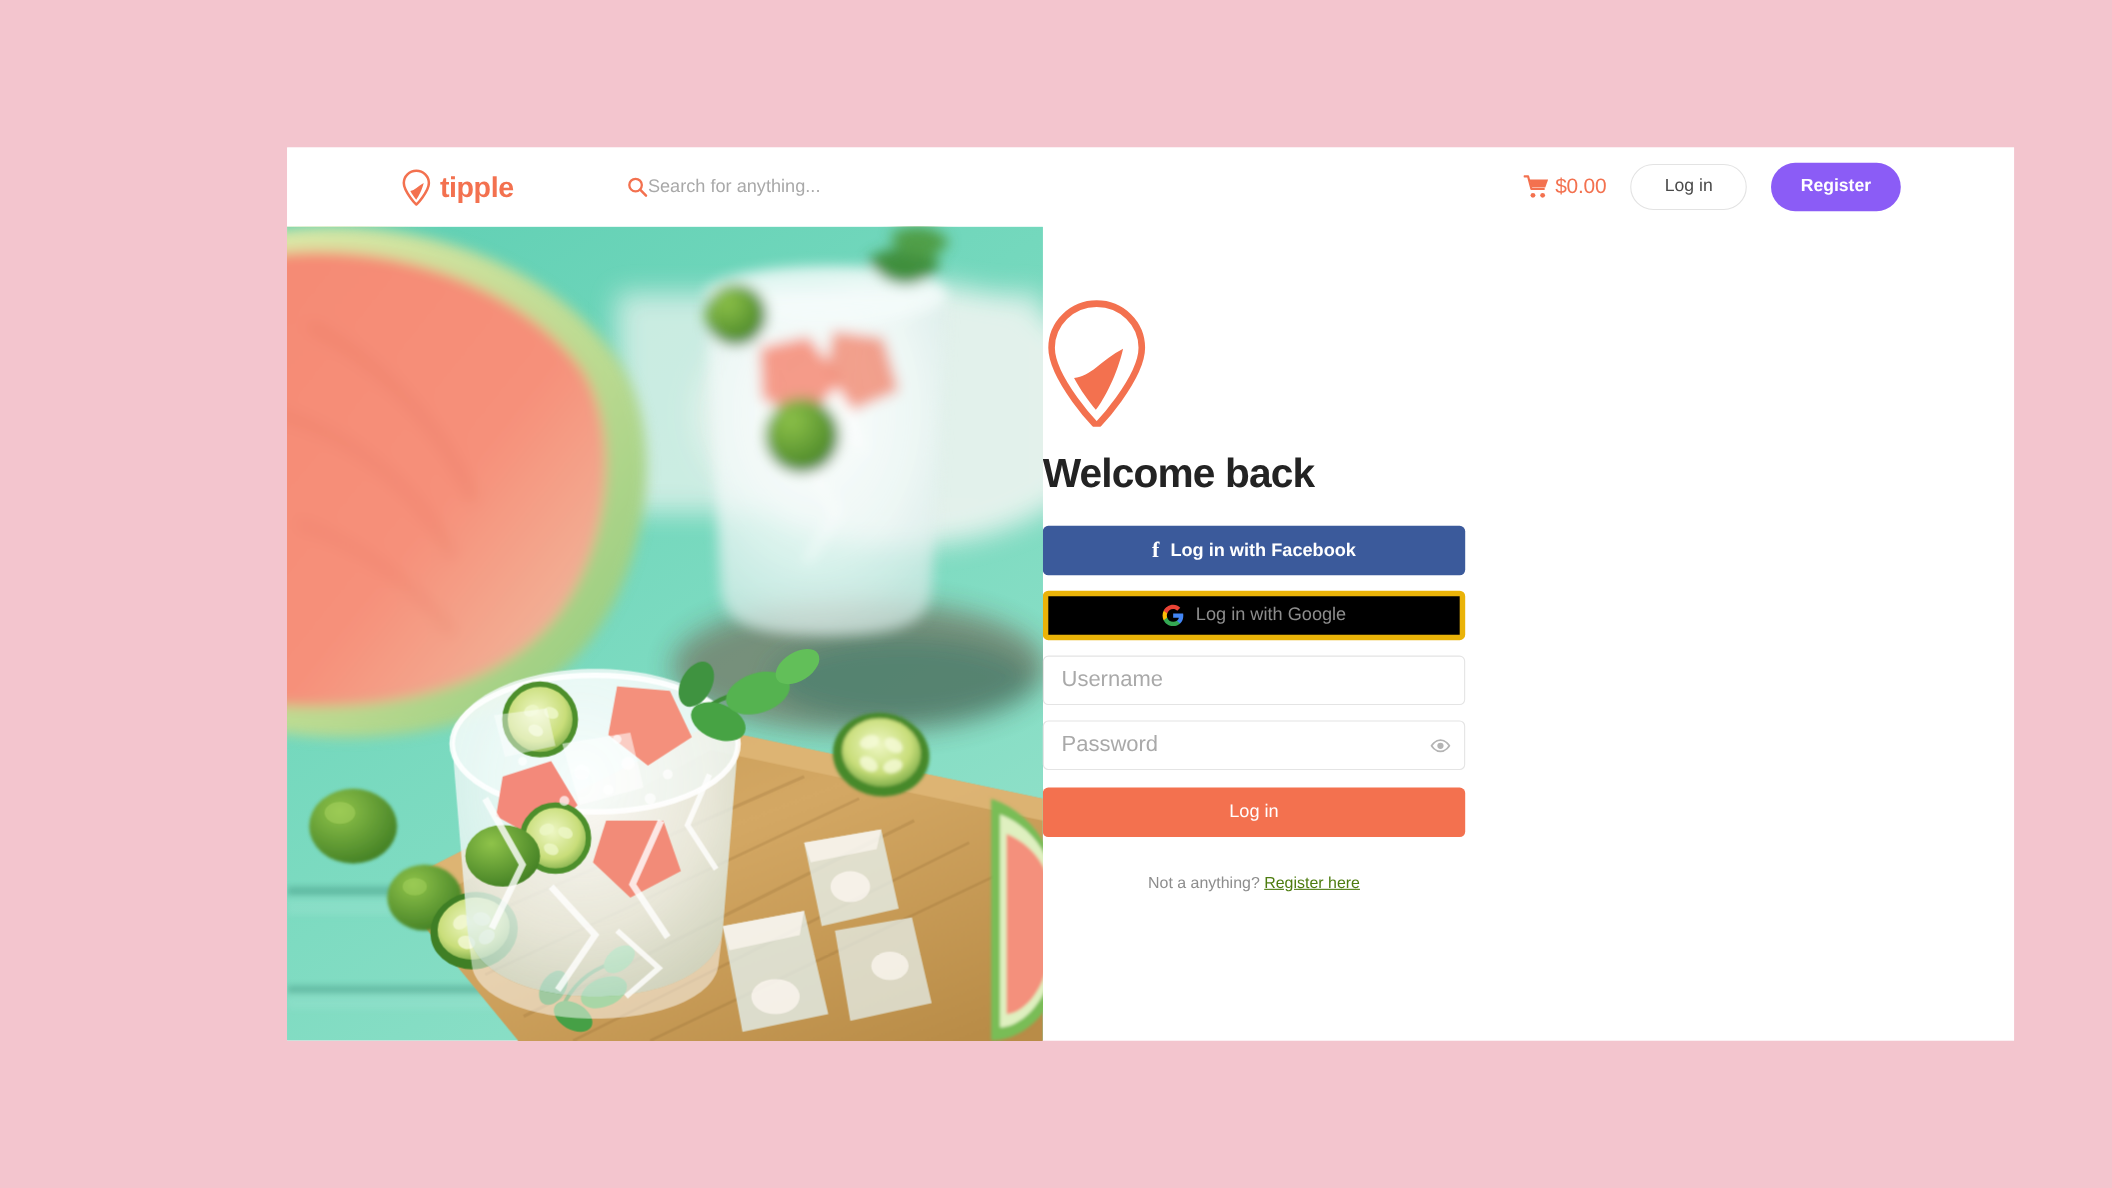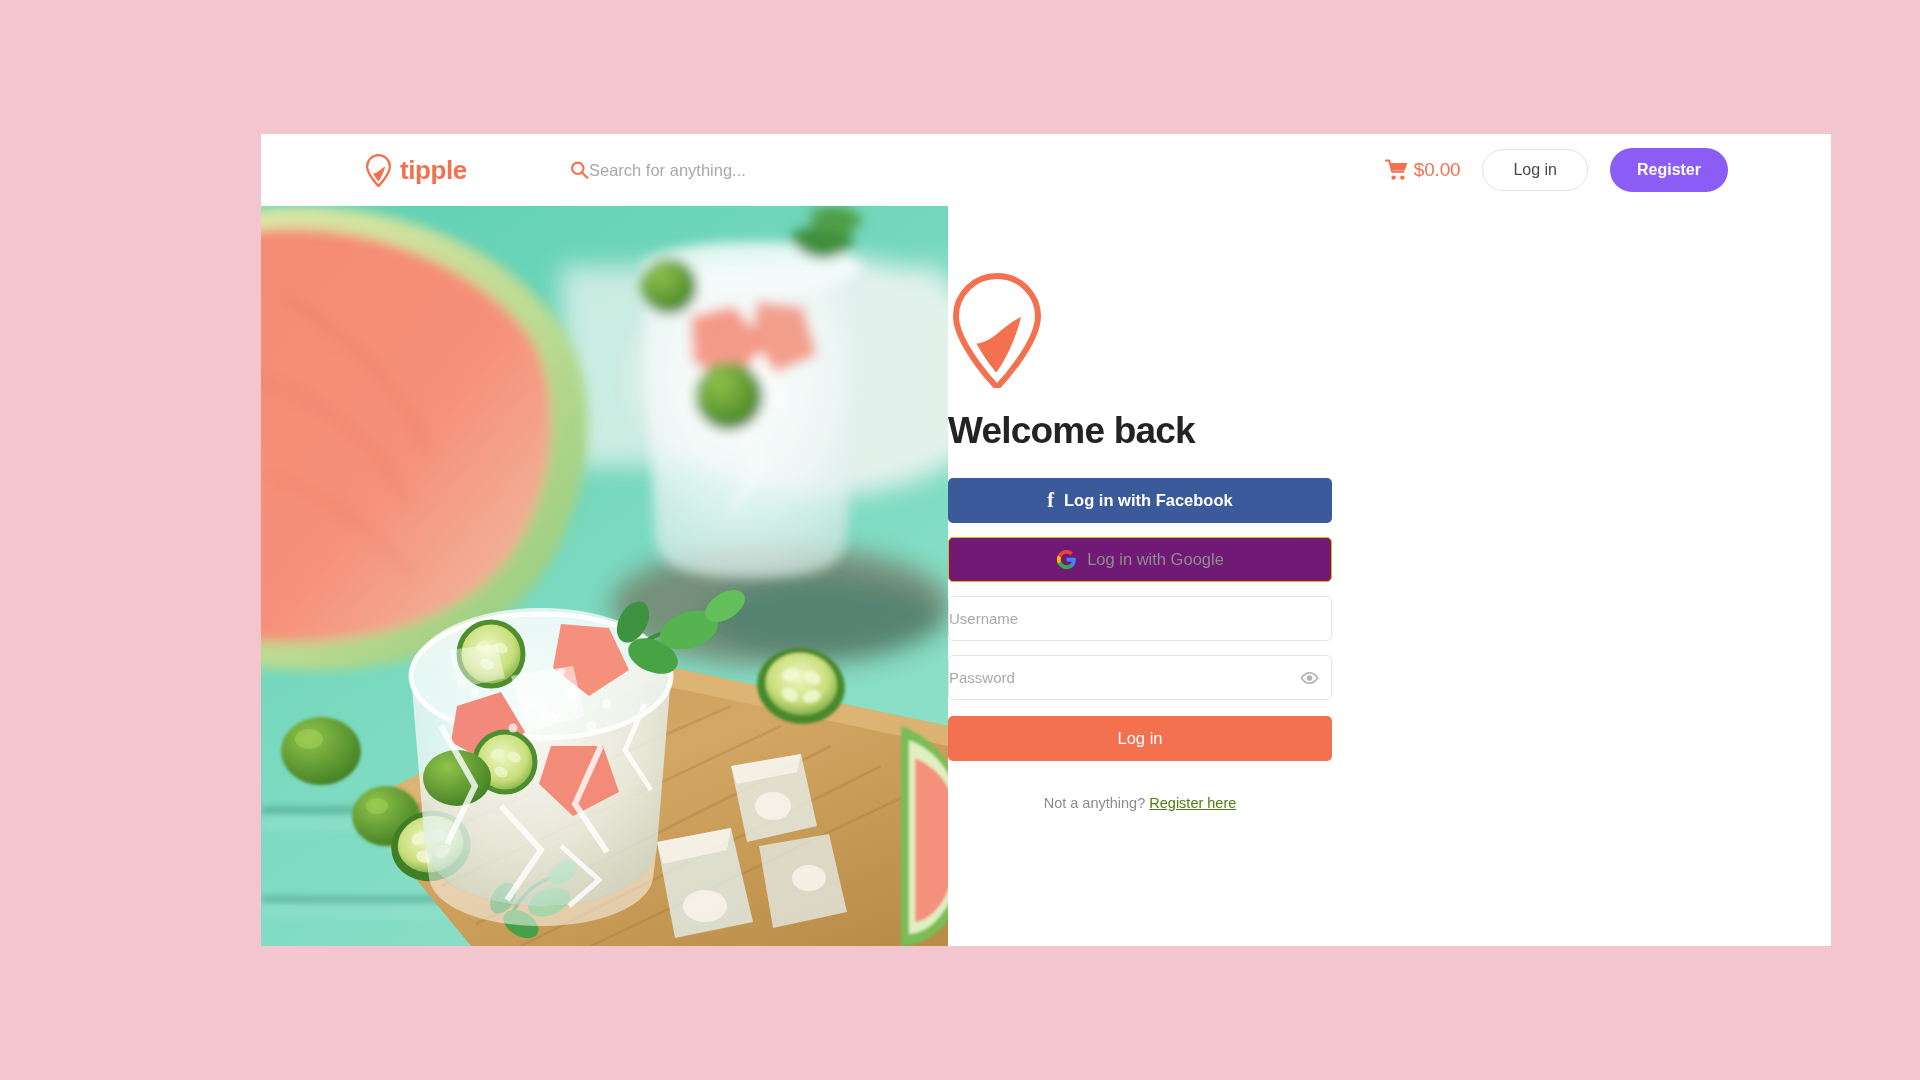--- a/index.html
+++ b/index.html
@@ -197,37 +197,37 @@
   }
   .fb-glyph {
     font-family: "Liberation Serif", serif;
     font-weight: 700;
     font-size: 20px;
     line-height: 1;
     position: relative;
     top: -1px;
   }
   .btn-google {
-    background: #701a75;
-    border: 1px solid #eab308;
+    background: #000000;
+    border: 5px solid #eab308;
     color: #8d8d8d;
   }
   .g-logo { width: 21px; height: 21px; display: block; flex: none; }
 
   .field { position: relative; width: 100%; }
   .field input {
     width: 100%;
     height: 45px;
     border: 1px solid #e4e4e4;
     border-radius: 5px;
     outline: none;
     font-family: "Liberation Sans", sans-serif;
-    font-size: 15px;
+    font-size: 20px;
     color: #3c3c3c;
-    padding: 0 0;
+    padding: 0 16px;
     background: #ffffff;
   }
   .field input::placeholder { color: #a9a9a9; }
   .eye-btn {
     position: absolute;
     right: 13px;
     top: 50%;
     transform: translateY(-50%);
     background: none;
     border: none;

